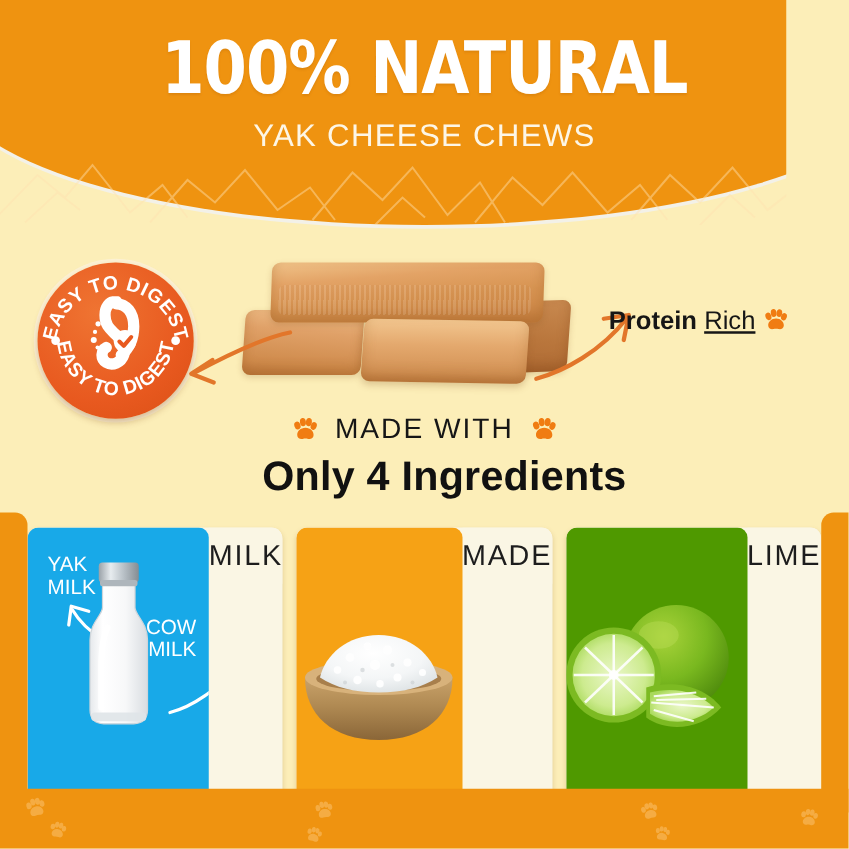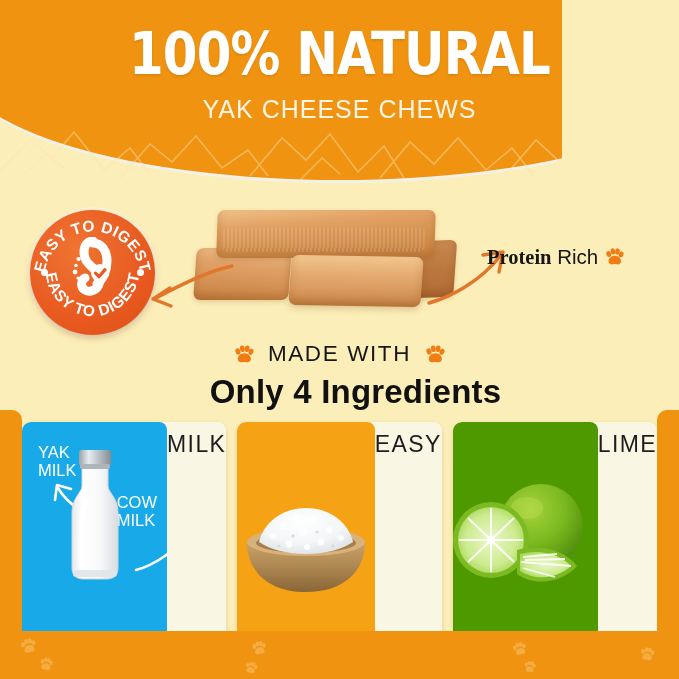--- a/index.html
+++ b/index.html
@@ -6,21 +6,21 @@
   body{
     width:679px;height:679px;overflow:hidden;
     font-family:"Liberation Sans", sans-serif;
     background:#fceeb8;
     position:relative;
   }
   #page{position:absolute;inset:0;background:#fceeb8;overflow:hidden;}
 
   
   .header{
-    position:absolute;left:0;top:0;width:562px;height:185px;overflow:hidden;
+    position:absolute;left:0;top:0;width:629px;height:185px;overflow:hidden;
   }
   .header-bg{
     position:absolute;left:-40px;top:-120px;width:759px;height:300px;
     background:#ef9310;
     border-bottom-left-radius:50% 38%;
     border-bottom-right-radius:50% 38%;
     box-shadow:0 3px 0 0 #f3f1e8;
   }
   .mountains{
     position:absolute;left:0;top:118px;width:679px;height:62px;
@@ -106,32 +106,32 @@
 
   .arrow-svg{position:absolute;pointer-events:none;}
   .arrow-left{left:140px;top:75px;width:95px;height:55px;}
   .arrow-right{left:425px;top:60px;width:90px;height:62px;}
 
   .protein{
     position:absolute;left:487px;top:60px;
     font-size:20.5px;color:#161616;white-space:nowrap;
     font-family:"Liberation Sans",sans-serif;
   }
-  .protein b{font-weight:bold;font-family:Liberation Serif, serif;}
-  .protein .pw{font-weight:normal;}
+  .protein b{font-weight:bold;}
+  .protein .pw{font-weight:normal;text-decoration:underline;}
 
   .paw{display:inline-block;vertical-align:-3px;}
 
   
   .madewith{
     position:absolute;left:0;top:330px;width:679px;text-align:center;
   }
   .mw-line{
     font-size:22.5px;letter-spacing:1.6px;color:#161616;
-    display:flex;align-items:center;justify-content:center;gap:13px;margin-top:11px;
+    display:flex;align-items:center;justify-content:center;gap:13px;
   }
   .ingredients{
     margin-top:6px;
     font-size:33px;font-weight:bold;color:#111111;letter-spacing:.2px;padding-left:32px;
   }
 
   
   .cards{
     position:absolute;left:22px;top:422px;width:635px;height:224px;
     display:flex;gap:11px;
@@ -156,21 +156,21 @@
   .c-lime .card-img{background:#4f9900;}
 
   
   .bottle{position:absolute;left:50%;top:20px;transform:translateX(-50%);}
   .lbl-yak{
     position:absolute;left:16px;top:22px;color:#ffffff;font-size:16.5px;
     line-height:1.08;text-align:left;font-weight:normal;
   }
   .lbl-cow{
     position:absolute;right:10px;top:72px;color:#ffffff;font-size:16.5px;
-    line-height:1.08;
+    line-height:1.08;text-align:right;
   }
   .milk-arrow{position:absolute;}
   .milk-arrow.a1{left:28px;top:56px;width:62px;height:48px;}
   .milk-arrow.a2{left:110px;top:100px;width:66px;height:52px;}
 
   
   .bowl{position:absolute;left:50%;top:80px;transform:translateX(-50%);}
 
   
   .limes{position:absolute;left:50%;top:52px;transform:translateX(-50%);}
@@ -378,21 +378,21 @@
               <circle cx="70" cy="45" r="3"></circle>
           </g>
           <g fill="#c9ced1" opacity=".6">
             <circle cx="56" cy="34" r="1.8"></circle>
               <circle cx="80" cy="30" r="1.6"></circle>
             <circle cx="42" cy="44" r="1.6"></circle>
               <circle cx="96" cy="44" r="1.6"></circle>
           </g>
         </svg>
       </div>
-      <div class="card-cap">EASY</div>
+      <div class="card-cap">MADE</div>
     </div>
 
     <div class="card c-lime">
       <div class="card-img">
         <svg class="limes" width="160" height="118" viewBox="0 0 160 118">
           <defs>
             <radialGradient id="gWhole" cx="38%" cy="30%" r="75%">
               <stop offset="0%" stop-color="#a8d33a"></stop>
               <stop offset="55%" stop-color="#79b81f"></stop>
               <stop offset="100%" stop-color="#4e8a0c"></stop>

